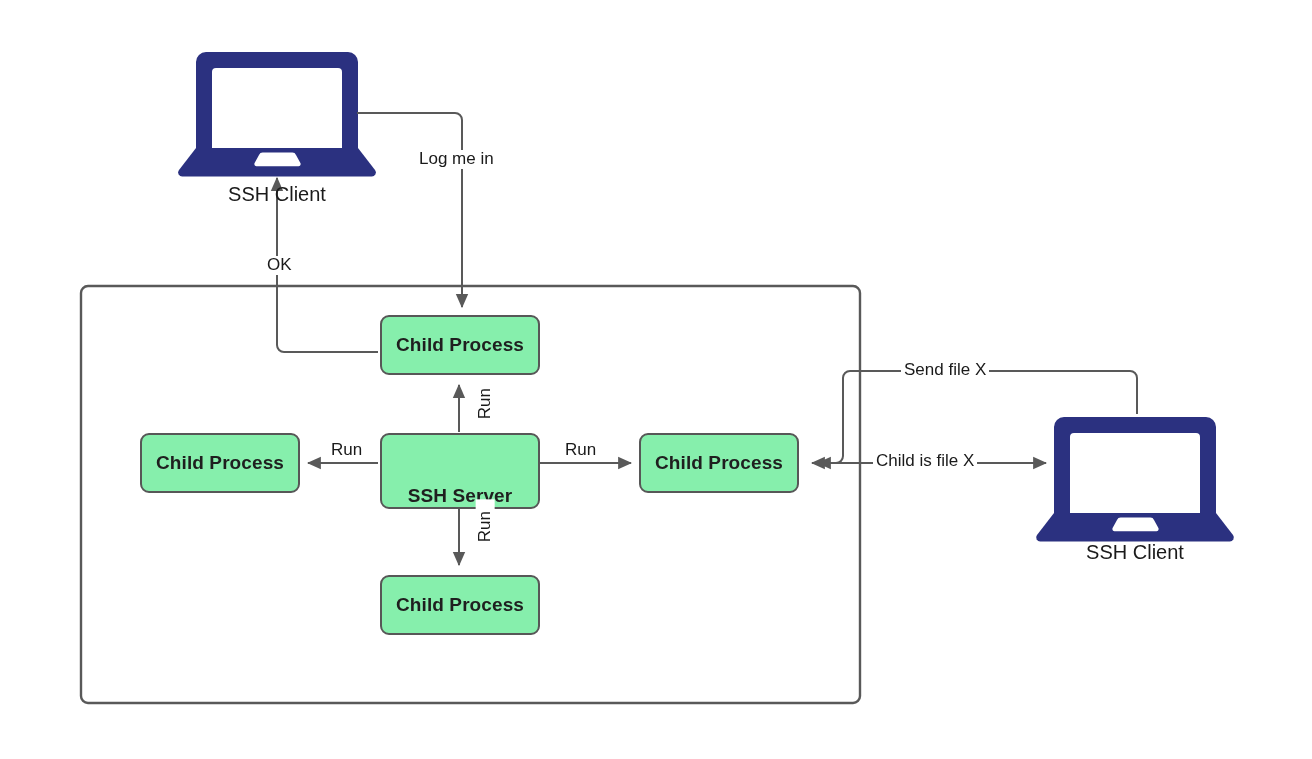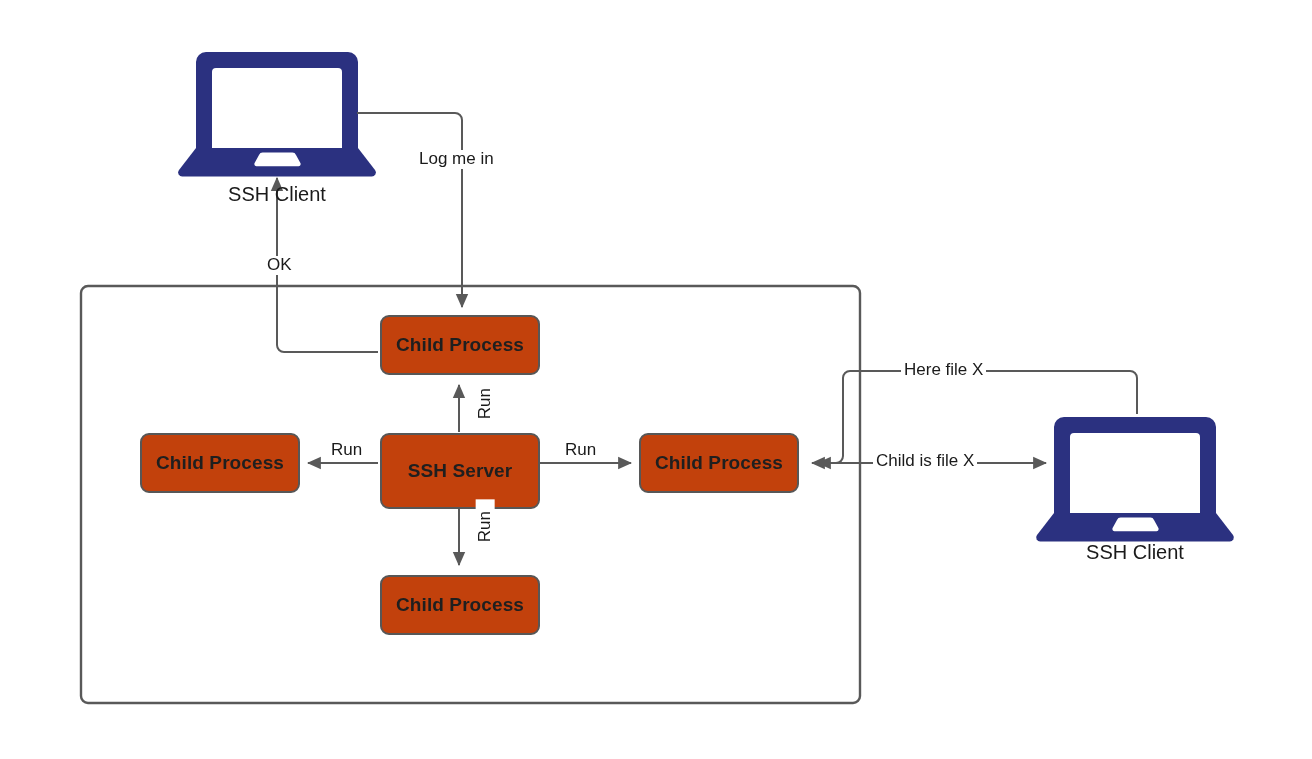--- a/index.html
+++ b/index.html
@@ -8,21 +8,21 @@
     background:#ffffff;
     font-family:"Liberation Sans", sans-serif;
     overflow:hidden;
   }
   #stage{position:relative;width:1312px;height:759px;}
   #svgroot{position:absolute;left:0;top:0;width:1312px;height:759px;}
 
   .node-box{
     position:absolute;
     box-sizing:border-box;
-    background:#c2410c;
+    background:#86efac;
     border:2px solid #575757;
     border-radius:9px;
     display:flex;align-items:center;justify-content:center;
     font-weight:bold;
     font-size:19px;
     color:#1f1f1f;
     letter-spacing:.1px;
     white-space:nowrap;
   }
 
@@ -97,21 +97,21 @@
   </svg>
 
   <div class="node-box" style="left:380px;top:315px;width:160px;height:60px;">
     <span>Child Process</span>
   </div>
 
   <div class="node-box" style="left:140px;top:433px;width:160px;height:60px;">
     <span>Child Process</span>
   </div>
 
-  <div class="node-box" style="left:380px;top:433px;width:160px;height:76px;">
+  <div class="node-box" style="left:380px;top:433px;width:160px;height:76px;align-items:flex-end;">
     <span>SSH Server</span>
   </div>
 
   <div class="node-box" style="left:639px;top:433px;width:160px;height:60px;">
     <span>Child Process</span>
   </div>
 
   <div class="node-box" style="left:380px;top:575px;width:160px;height:60px;">
     <span>Child Process</span>
   </div>
@@ -121,21 +121,21 @@
   <div class="edge-label bold" style="left:264px;top:256px;">OK</div>
 
   <div class="edge-label vert" style="left:462px;top:390px;width:40px;">Run</div>
 
   <div class="edge-label" style="left:328px;top:441px;">Run</div>
 
   <div class="edge-label" style="left:562px;top:441px;">Run</div>
 
   <div class="edge-label vert" style="left:462px;top:513px;width:40px;">Run</div>
 
-  <div class="edge-label bold" style="left:901px;top:361px;">Here file X</div>
+  <div class="edge-label bold" style="left:901px;top:361px;">Send file X</div>
 
   <div class="edge-label bold" style="left:873px;top:452px;">Child is file X</div>
 
   <div class="device-label" style="left:177px;top:183px;width:200px;">SSH Client</div>
 
   <div class="device-label" style="left:1035px;top:541px;width:200px;">SSH Client</div>
 
 </div>
 
 </body></html>

